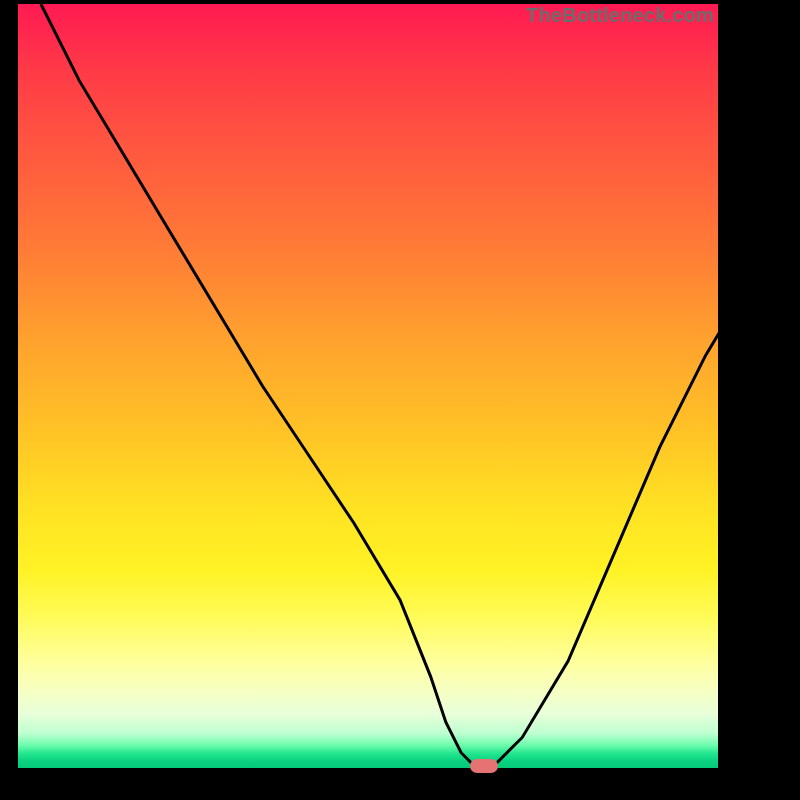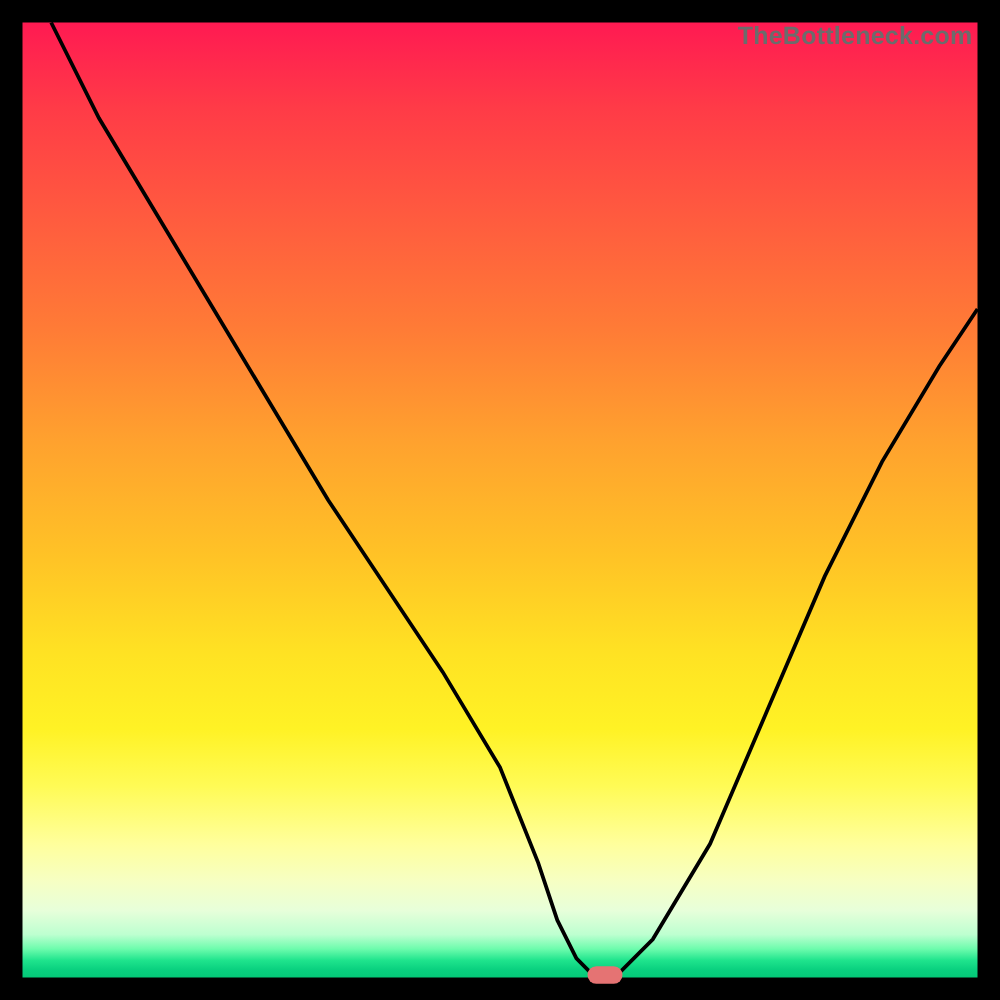--- a/index.html
+++ b/index.html
@@ -13,22 +13,22 @@
   }
   .frame {
     position: relative;
     width: 800px;
     height: 800px;
     background: #000;
   }
   .plot-area {
     position: absolute;
     left: 18px;
-    top: 18px;
-    width: 764px;
+    top: 4px;
+    width: 652px;
     height: 764px;
     
     background: linear-gradient(
       to bottom,
       #ff1a52 0%,
       #ff3b47 9%,
       #ff5a3f 20%,
       #ff7b36 32%,
       #ffa22e 44%,
       #ffc326 56%,
@@ -37,20 +37,21 @@
       #fffb56 80%,
       #ffff9c 86%,
       #f6ffc4 90%,
       #e7ffda 93%,
       #bdffd0 95.5%,
       #6dfcad 97%,
       #1fe48d 98.2%,
       #09d07f 99.2%,
       #04c978 100%
     );
+    padding-left: 48px;
   }
   .watermark {
     position: absolute;
     top: 0px;
     right: 4px;
     font-size: 20px;
     font-weight: 600;
     color: #6c6c6c;
     letter-spacing: 0.2px;
     user-select: none;

